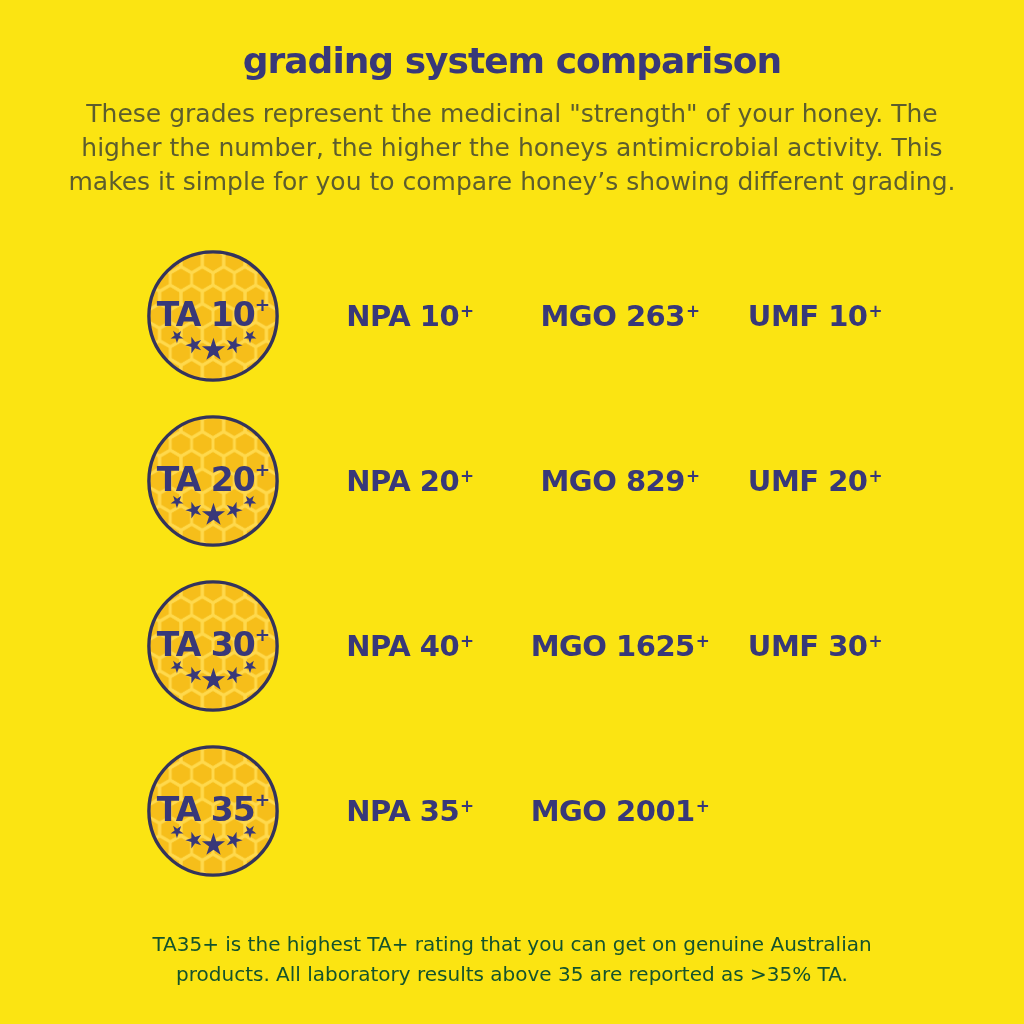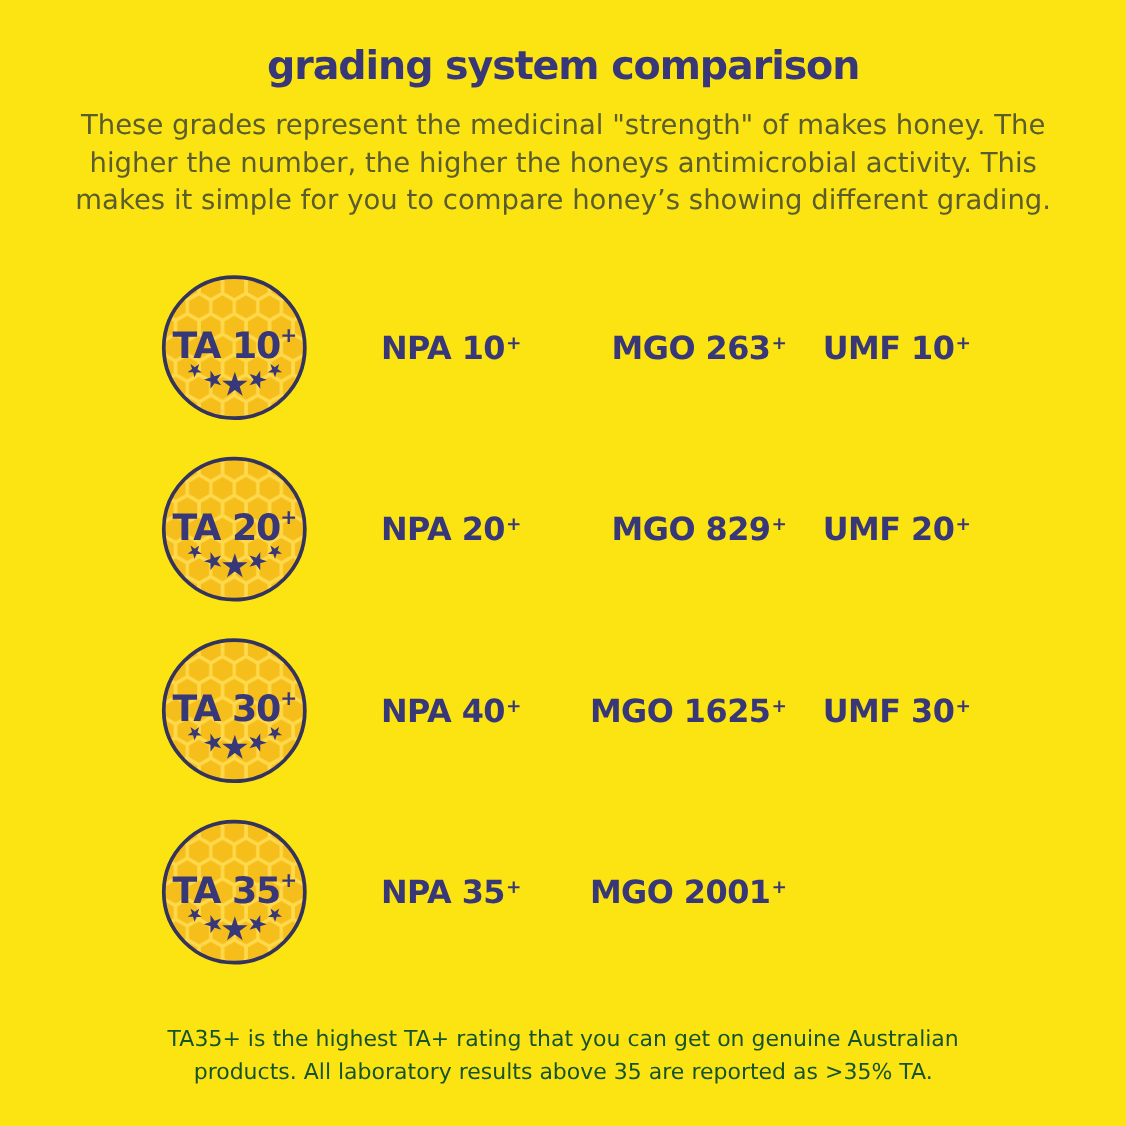--- a/index.html
+++ b/index.html
@@ -35,21 +35,21 @@
   .badge-cell{width:165px;display:flex;justify-content:center;align-items:center;}
   .label-cell{
     text-align:center;
     font-size:29px;
     font-weight:bold;
     letter-spacing:-0.5px;
     color:#383879;
     white-space:nowrap;
   }
   .cell-npa{width:230px;}
-  .cell-mgo{width:190px;text-align:right;}
+  .cell-mgo{width:190px;}
   .cell-umf{width:200px;}
   .sup{
     font-size:0.58em;
     position:relative;
     top:-0.5em;
     margin-left:1px;
     font-weight:bold;
   }
   .footer{
     margin-top:36px;
@@ -78,21 +78,21 @@
     </pattern>
     <path id="star5" d="M0,-1 L0.2246,-0.309 L0.9511,-0.309 L0.3633,0.118 L0.5878,0.809 L0,0.382 L-0.5878,0.809 L-0.3633,0.118 L-0.9511,-0.309 L-0.2246,-0.309 Z"></path>
   </defs>
 </svg>
 
 <div class="canvas">
 
   <div class="title">grading system comparison</div>
 
   <div class="subtitle">
-    <div class="line">These grades represent the medicinal "strength" of makes honey. The</div>
+    <div class="line">These grades represent the medicinal "strength" of your honey. The</div>
     <div class="line">higher the number, the higher the honeys antimicrobial activity. This</div>
     <div class="line">makes it simple for you to compare honey’s showing different grading.</div>
   </div>
 
   <div class="rows">
 
     <div class="grade-row">
       <div class="badge-cell">
         <svg class="badge-svg" width="136" height="136" viewBox="-70 -70 140 140">
           <circle r="66" fill="url(#hcomb)" stroke="#33335C" stroke-width="3.5"></circle>

